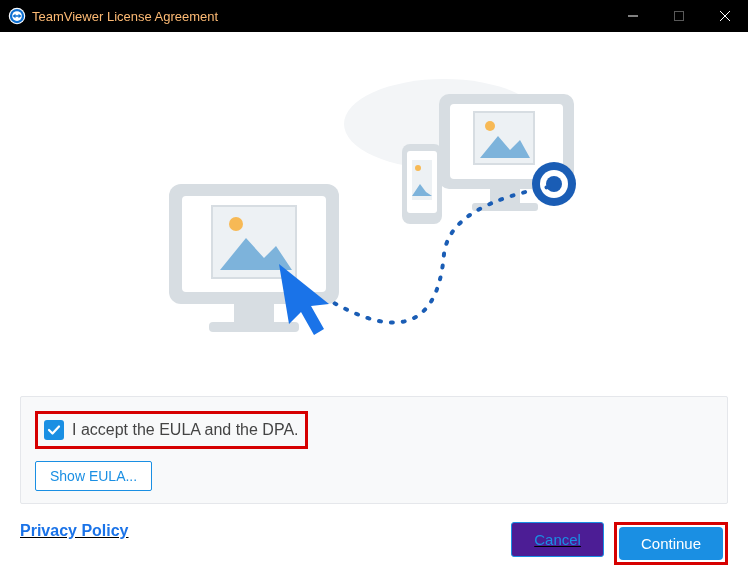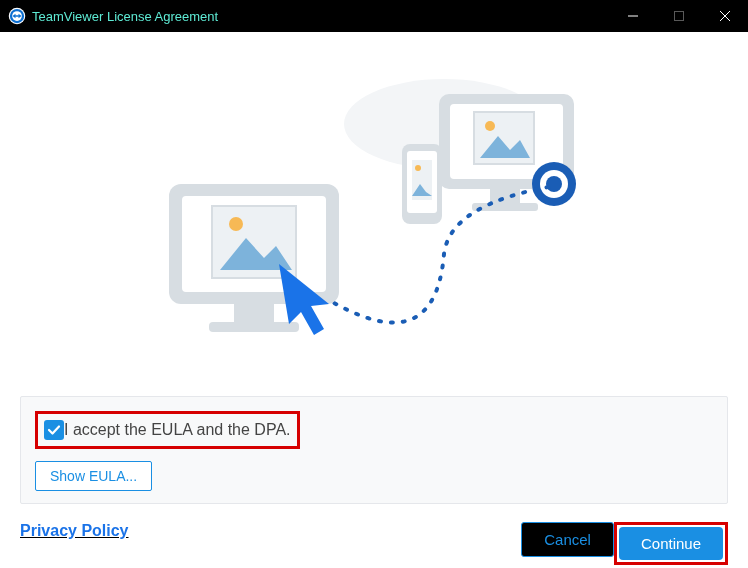--- a/index.html
+++ b/index.html
@@ -9,21 +9,21 @@
       height: 568px;
       background: #ffffff;
       overflow: hidden;
     }
     .titlebar {
       background: #000000;
       height: 32px;
       display: flex;
       align-items: center;
       padding-left: 8px;
-      color: #5eead4;
+      color: #fdba74;
       font-size: 13px;
     }
     .titlebar-logo {
       width: 18px;
       height: 18px;
       margin-right: 6px;
       display: flex;
       align-items: center;
       justify-content: center;
     }
@@ -49,21 +49,21 @@
     .eula-panel {
       background: #f8f9fa;
       border: 1px solid #e5e7eb;
       border-radius: 2px;
       padding: 14px 14px 12px;
       margin: 0 0 14px;
     }
     .checkbox-row {
       display: flex;
       align-items: center;
-      gap: 0;
+      gap: 8px;
       margin-bottom: 12px;
       border: 3px solid #d60000;
       padding: 6px 6px;
       width: fit-content;
     }
     .chk {
       width: 20px;
       height: 20px;
       background: #1a8fe3;
       border-radius: 3px;
@@ -91,27 +91,27 @@
     }
     .privacy-link {
       color: #1a73e8;
       font-size: 16px;
       font-weight: 600;
       cursor: pointer;
     }
     .footer-spacer { flex: 1; }
     .cancel-btn {
       border: 1px solid #1a8fe3;
-      background: #000000;
+      background: #4c1d95;
       color: #1a8fe3;
       font-size: 15px;
       padding: 8px 22px;
       border-radius: 3px;
       cursor: pointer;
-      margin-right: 0;
+      margin-right: 10px;
     }
     .continue-wrap {
       border: 3px solid #d60000;
       padding: 2px;
     }
     .continue-btn {
       background: #1a8fe3;
       color: #ffffff;
       border: none;
       font-size: 15px;

